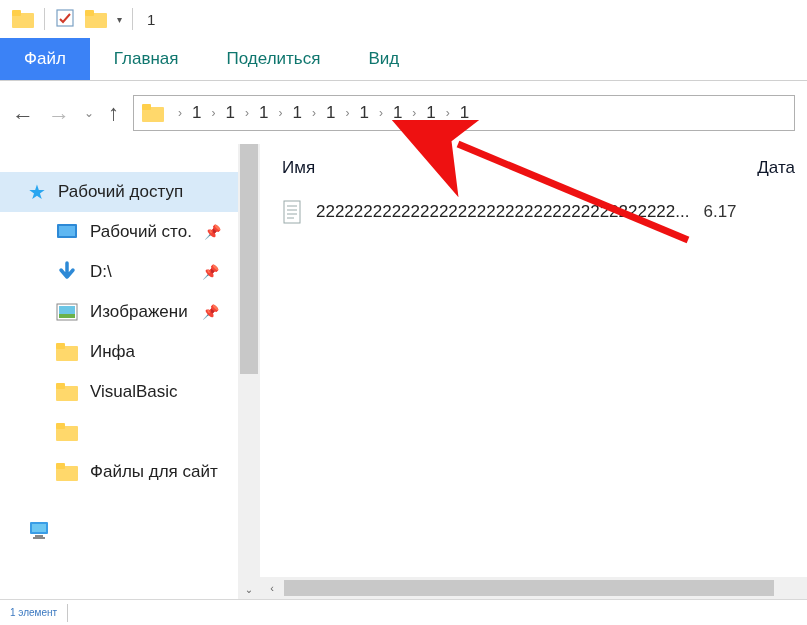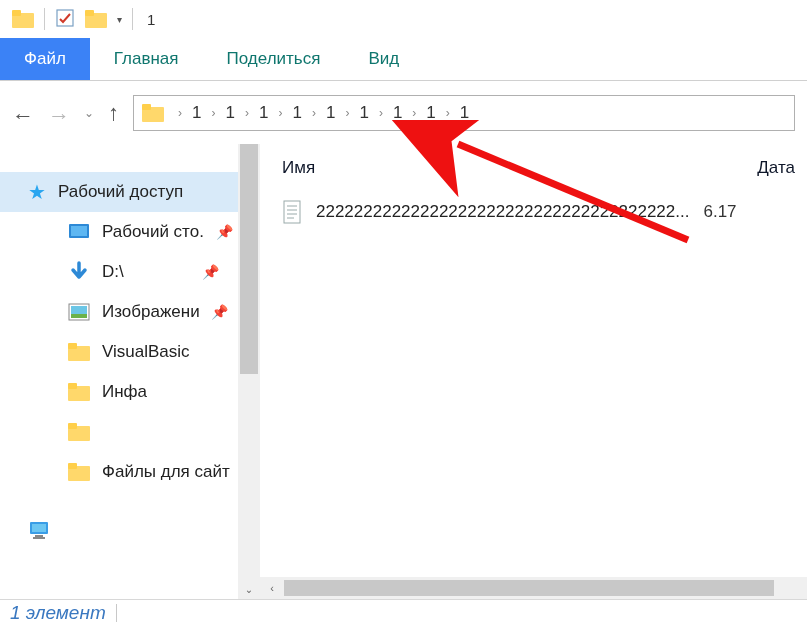--- a/index.html
+++ b/index.html
@@ -29,21 +29,21 @@
   .addressbar .crumb-sep { font-size: 12px; color: #888; }
   .addressbar .folder-icon-addr { width: 22px; height: 18px; margin-right: 4px; }
 
   
   .main { display: flex; height: 455px; position: relative; }
 
   
   .sidebar-wrap { width: 260px; display: flex; position: relative; }
   .sidebar { flex: 1; background: #fff; padding-top: 28px; overflow: hidden; }
   .sidebar .item { height: 40px; display: flex; align-items: center; padding-left: 28px; gap: 12px; font-size: 17px; color: #222; white-space: nowrap; overflow: hidden; }
-  .sidebar .item.indent { padding-left: 56px; margin-left: 12px; }
+  .sidebar .item.indent { padding-left: 56px; }
   .sidebar .item.selected { background: #d8eaf9; }
   .sidebar .pin { color: #888; font-size: 14px; margin-left: auto; margin-right: 18px; }
   .sidebar .spacer { height: 18px; }
   .sidebar-scroll { width: 22px; background: #f0f0f0; position: relative; }
   .sidebar-scroll .thumb { position: absolute; left: 2px; right: 2px; top: 0; height: 230px; background: #c8c8c8; }
   .sidebar-scroll .arrow-up, .sidebar-scroll .arrow-down { position: absolute; left: 0; right: 0; height: 18px; text-align: center; font-size: 10px; color: #666; line-height: 18px; }
   .sidebar-scroll .arrow-down { bottom: 0; }
 
   
   .content { flex: 1; display: flex; flex-direction: column; position: relative; overflow: hidden; }
@@ -56,21 +56,21 @@
   .file-row .file-name { max-width: 410px; overflow: hidden; text-overflow: ellipsis; white-space: nowrap; }
   .file-row .file-date { color: #333; }
 
   
   .hscroll { position: absolute; bottom: 0; left: 0; right: 0; height: 22px; background: #f0f0f0; display: flex; align-items: center; }
   .hscroll .harrow { width: 24px; text-align: center; font-size: 11px; color: #666; }
   .hscroll .htrack { flex: 1; height: 100%; position: relative; }
   .hscroll .hthumb { position: absolute; top: 3px; bottom: 3px; left: 0; width: 490px; background: #c8c8c8; }
 
   
-  .statusbar { height: 26px; border-top: 1px solid #d8d8d8; display: flex; align-items: center; padding-left: 10px; font-size: 19px; color: #3a78c0; font-style: italic; }
+  .statusbar { height: 26px; border-top: 1px solid #d8d8d8; display: flex; align-items: center; padding-left: 10px; font-size: 10px; color: #3a78c0; }
   .statusbar .sep { width: 1px; height: 18px; background: #c8c8c8; margin-left: 10px; }
 
   
   .icon-star { color: #2aa6f0; font-size: 20px; }
   .icon-desktop svg, .icon-arrowdown svg, .icon-pictures svg, .icon-folder-y svg, .icon-pc svg { display: block; }
   .icon-file svg { display: block; }
 
   
   .red-arrow { position: absolute; left: 318px; top: 120px; pointer-events: none; z-index: 100; }
 </style>
@@ -180,30 +180,30 @@
         <span>Изображени</span>
         <span class="pin">📌</span>
       </div>
       <div class="item indent">
         <span class="icon-folder-y">
             <svg width="22" height="18">
               <rect x="0" y="3" width="22" height="15" fill="#ffd86b" rx="1"></rect>
               <rect x="0" y="0" width="9" height="6" fill="#ffcf4a" rx="1"></rect>
             </svg>
           </span>
+        <span>Инфа</span>
+      </div>
+      <div class="item indent">
+        <span class="icon-folder-y">
+            <svg width="22" height="18">
+              <rect x="0" y="3" width="22" height="15" fill="#ffd86b" rx="1"></rect>
+              <rect x="0" y="0" width="9" height="6" fill="#ffcf4a" rx="1"></rect>
+            </svg>
+          </span>
         <span>VisualBasic</span>
-      </div>
-      <div class="item indent">
-        <span class="icon-folder-y">
-            <svg width="22" height="18">
-              <rect x="0" y="3" width="22" height="15" fill="#ffd86b" rx="1"></rect>
-              <rect x="0" y="0" width="9" height="6" fill="#ffcf4a" rx="1"></rect>
-            </svg>
-          </span>
-        <span>Инфа</span>
       </div>
       <div class="item indent">
         <span class="icon-folder-y">
             <svg width="22" height="18">
               <rect x="0" y="3" width="22" height="15" fill="#ffd86b" rx="1"></rect>
               <rect x="0" y="0" width="9" height="6" fill="#ffcf4a" rx="1"></rect>
             </svg>
           </span>
       </div>
       <div class="item indent">

